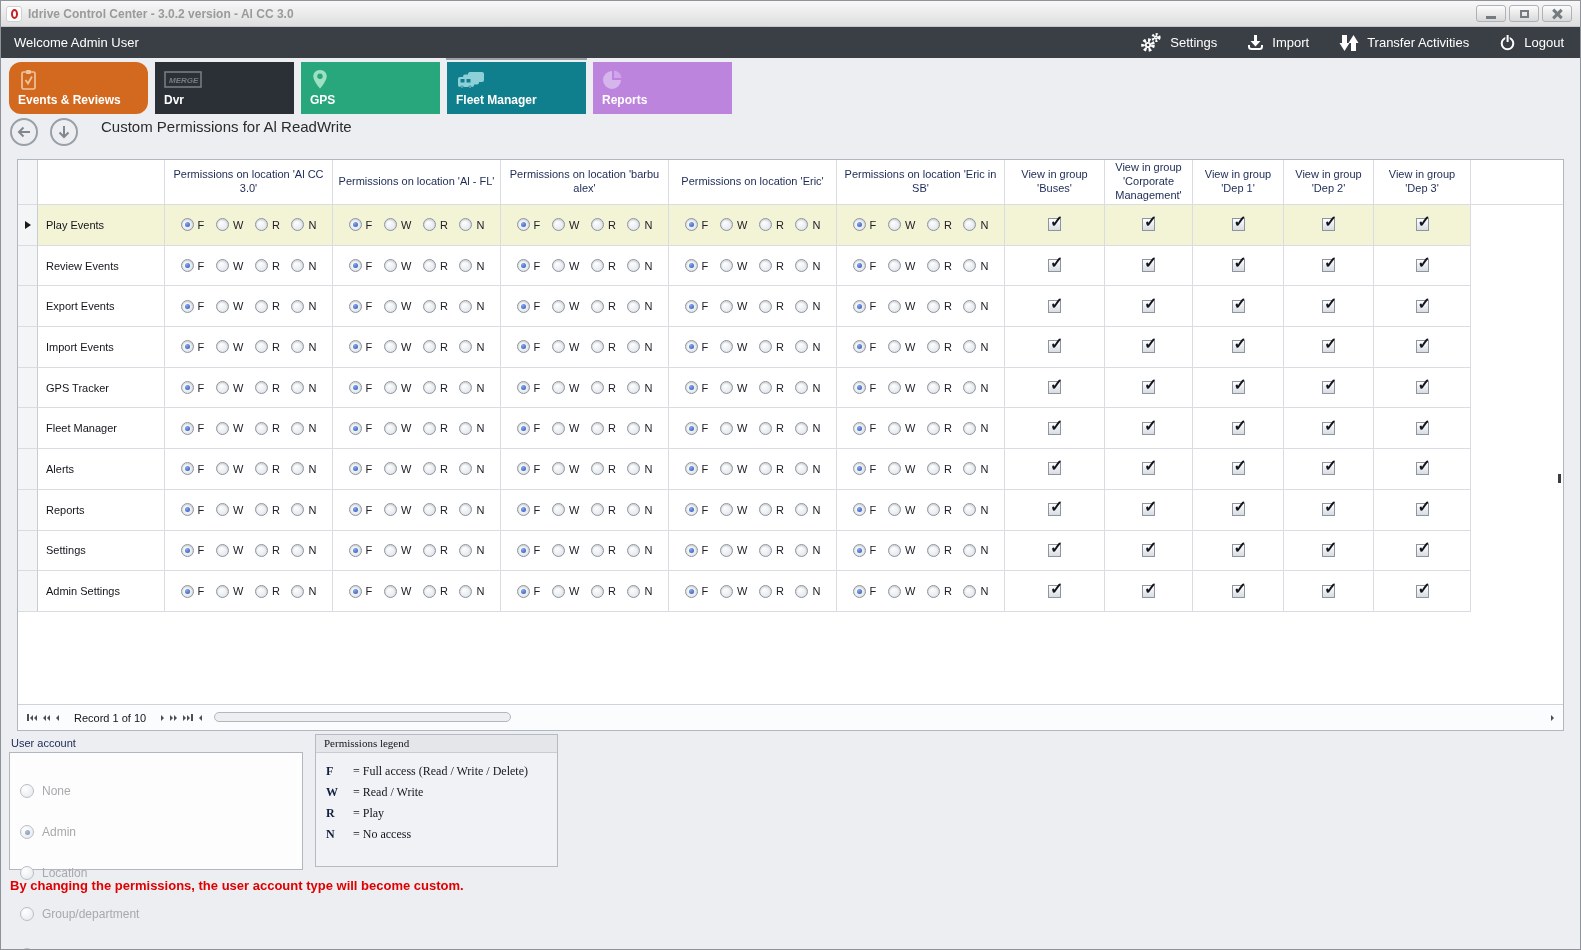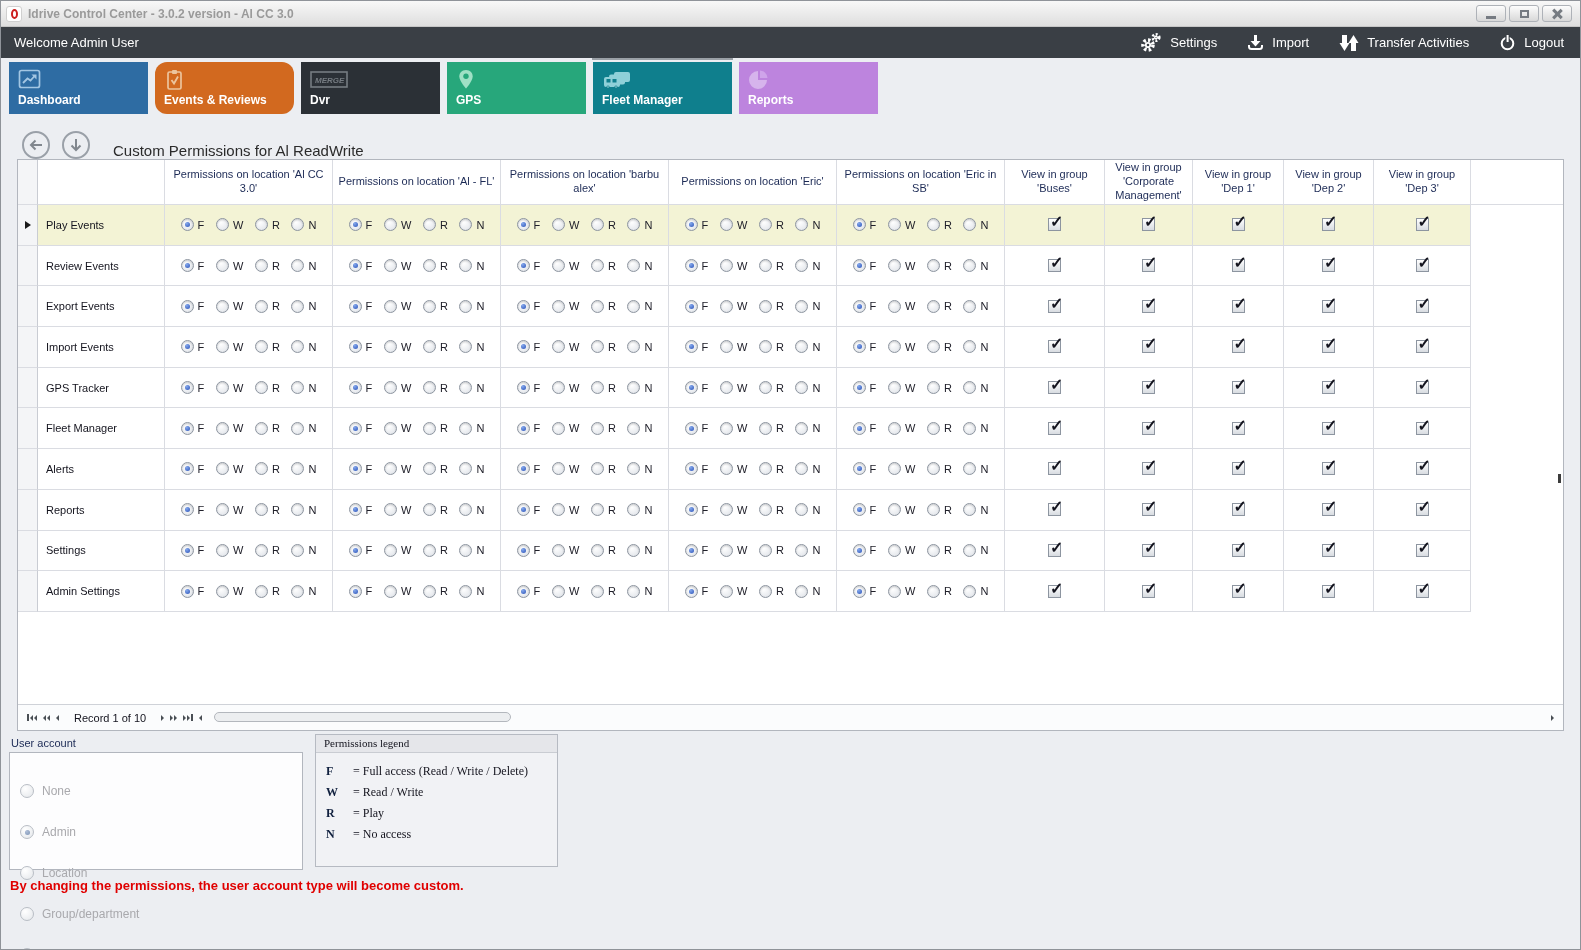--- a/index.html
+++ b/index.html
@@ -25,21 +25,21 @@
   .tb-actions { margin-left:auto; display:flex; gap:30px; align-items:center; }
   .tb-action { display:flex; align-items:center; gap:8px; font-size:13px; cursor:pointer; }
 
   
   .tabbar { padding:4px 0 4px 8px; display:flex; gap:7px; }
   .tab { width:139px; height:52px; position:relative; color:#fff; padding:7px 8px 0 9px; cursor:pointer; }
   .tab-label { position:absolute; left:9px; bottom:7px; font-weight:bold; font-size:12px; white-space:nowrap; }
   .tab.selected::before { content:""; position:absolute; left:-1px; right:-1px; top:-4px; height:2px; background:#9aa0a6; }
 
   
-  .page-header { height:41px; display:flex; align-items:flex-end; padding-left:21px; gap:12px; }
+  .page-header { height:41px; display:flex; align-items:flex-start; padding-left:9px; gap:12px; }
   .circle-btn { width:28px; height:28px; border:2px solid #9aa0a8; border-radius:50%; background:transparent; display:flex; align-items:center; justify-content:center; padding:0; cursor:pointer; }
   .page-title { font-size:15px; color:#2b2b2b; margin-left:11px; }
 
   
   .grid-wrap { margin:0 16px; background:#fff; border:1px solid #b2b6be; height:572px; display:flex; flex-direction:column; position:relative; }
   .grid-row { display:grid; grid-template-columns:20px 127px repeat(5,168px) 100px 88px 91px 90px 97px minmax(40px,1fr); }
   .cell { border-right:1px solid #dadce2; border-bottom:1px solid #dadce2; overflow:hidden; }
   .grid-head .cell { height:45px; background:#fff; display:flex; align-items:center; justify-content:center; text-align:center; font-size:11px; color:#1c2a55; padding:0 4px; line-height:1.25; }
   .grid-body-row { height:40.7px; }
   .grid-body-row .cell { height:100%; }
@@ -145,28 +145,20 @@
           <circle cx="8.5" cy="9.5" r="5.8" fill="none" stroke="#fff" stroke-width="2"></circle>
           <rect x="6.3" y="1.5" width="4.4" height="6" fill="#3a3f45"></rect>
           <rect x="7.6" y="1" width="2" height="7" fill="#fff"></rect>
         </svg>
         <span>Logout</span>
       </span>
     </span>
   </div>
 
   <div class="tabbar">
-    <div class="tab" style="background: rgb(46, 108, 163);">
-      <svg width="24" height="22">
-        <rect x="1.5" y="1.5" width="20" height="17" rx="2" fill="none" stroke="#a3c6e3" stroke-width="1.7"></rect>
-        <polyline points="5,14 9.5,9.5 12.5,11.5 17,6.5" fill="none" stroke="#a3c6e3" stroke-width="1.8"></polyline>
-        <polygon points="13.5,5.5 18.5,5.5 18.5,10.5" fill="#a3c6e3"></polygon>
-      </svg>
-      <span class="tab-label">Dashboard</span>
-    </div>
     <div class="tab" style="background: rgb(210, 105, 31); border-radius: 12px;">
       <svg width="22" height="22">
         <rect x="4" y="3" width="13" height="17" rx="1.5" fill="none" stroke="#ecc49d" stroke-width="1.7"></rect>
         <rect x="8" y="1" width="5" height="4" rx="1" fill="#ecc49d"></rect>
         <polyline points="7.5,11 10,14.5 14,7.5" fill="none" stroke="#ecc49d" stroke-width="1.8"></polyline>
       </svg>
       <span class="tab-label">Events &amp; Reviews</span>
     </div>
     <div class="tab" style="background: rgb(43, 48, 54);">
       <svg width="42" height="22">

